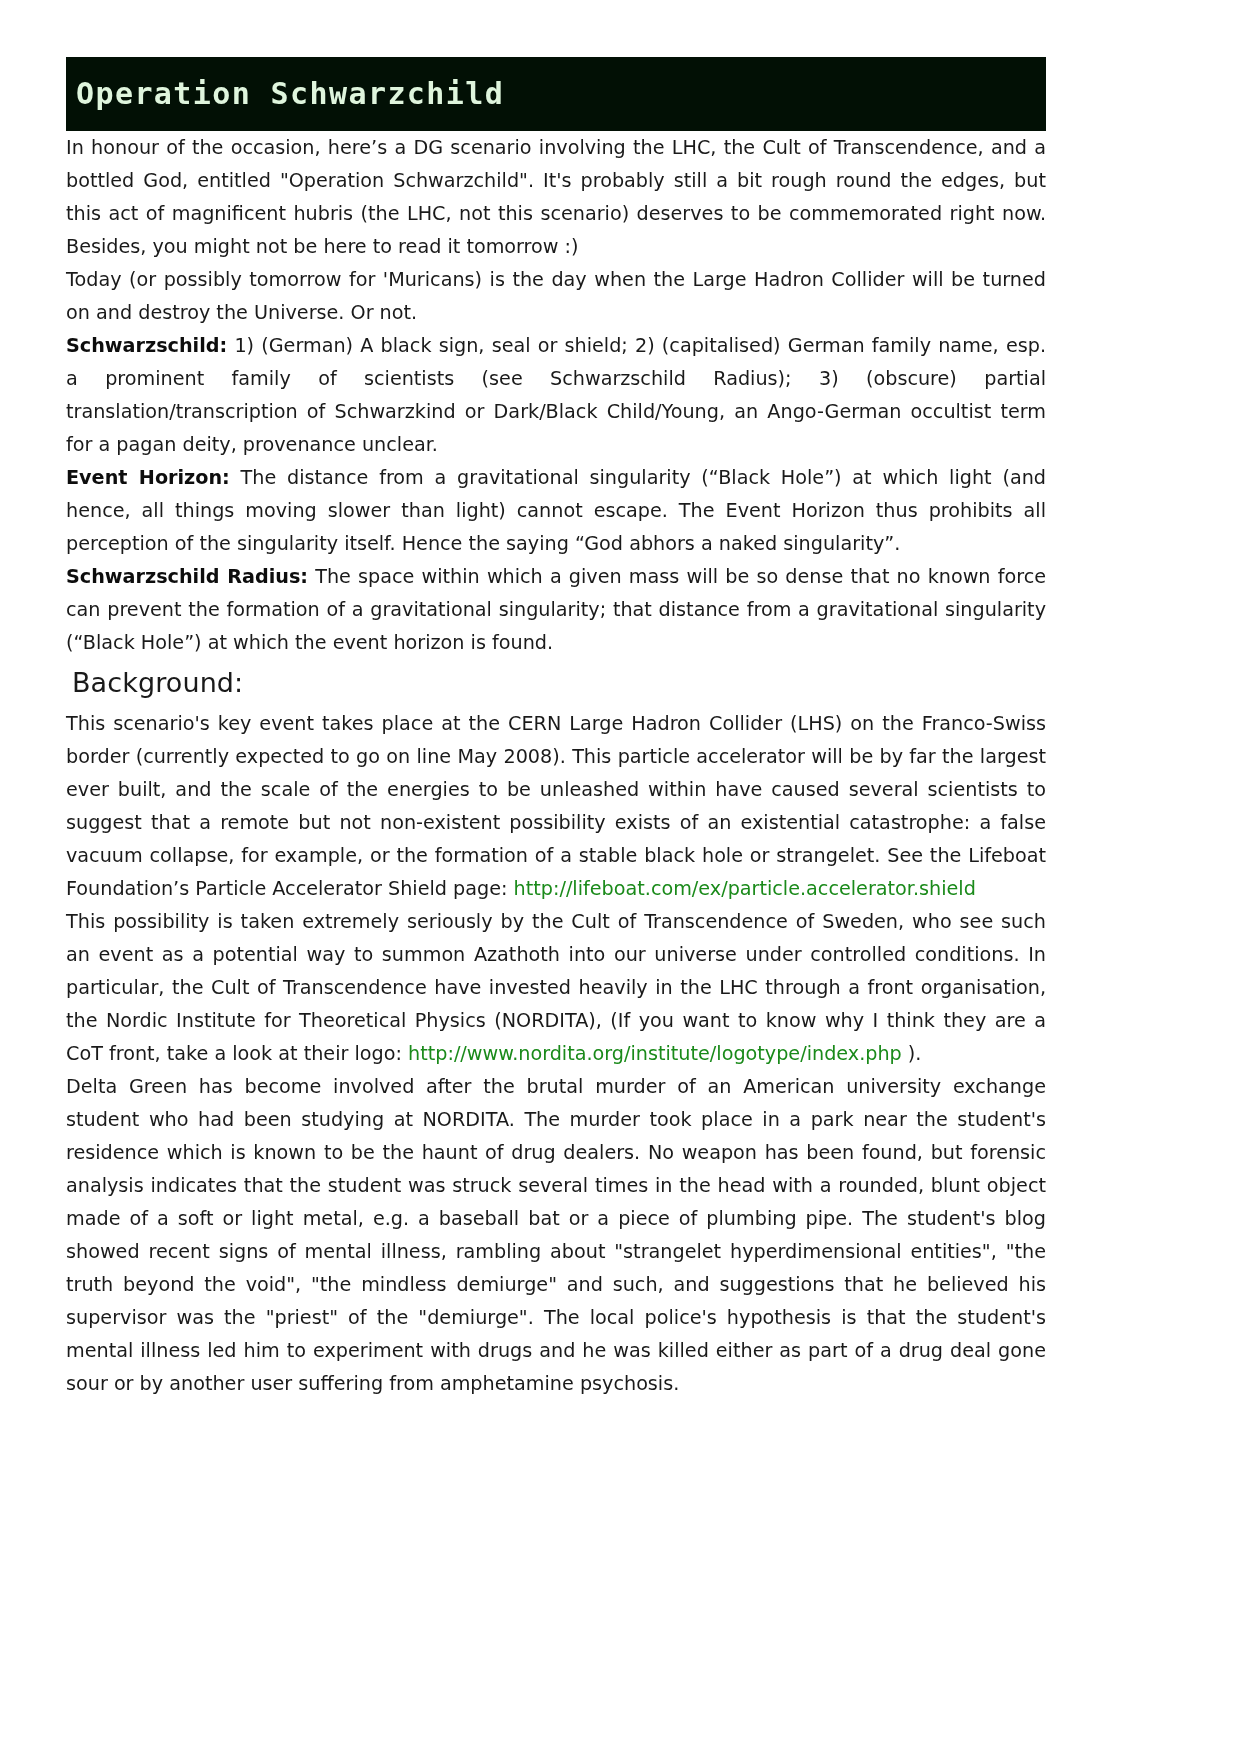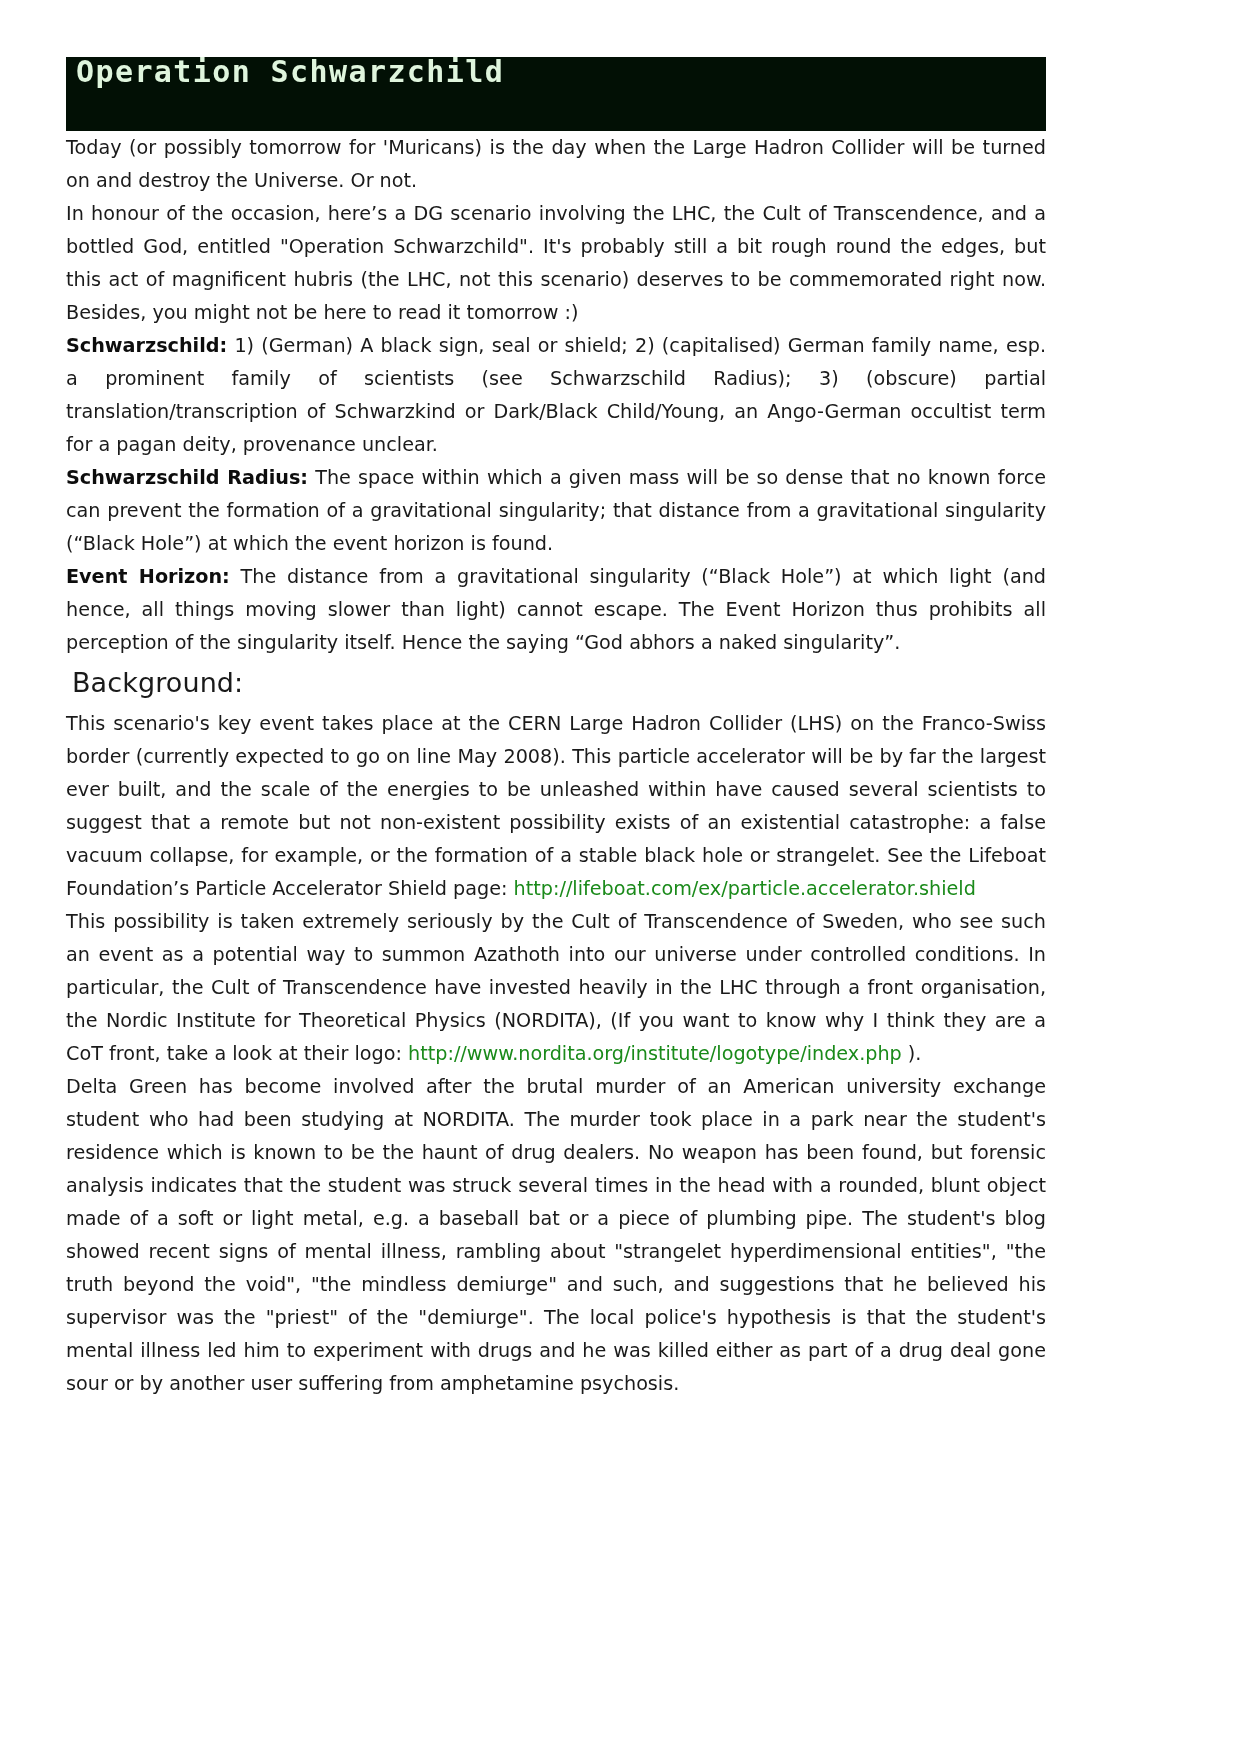--- a/index.html
+++ b/index.html
@@ -31,20 +31,21 @@
     width: 980px;
   }
 
   
   .title-banner {
     width: 980px;
     height: 74px;
     background: #021005;
     box-sizing: border-box;
     display: flex;
+    align-items: center;
     padding: 0 0 0 10px;
     margin: 0 0 0 0;
   }
   .title-text {
     font-family: "DejaVu Sans Mono", "Liberation Mono", monospace;
     font-size: 30px;
     font-weight: 700;
     letter-spacing: 1.4px;
     color: #dff5dd;
     line-height: 1;
@@ -93,34 +94,34 @@
 </head>
 <body>
 
 <div class="page">
   <div class="content">
 
     <div class="title-banner">
       <span class="title-text">Operation Schwarzchild</span>
     </div>
 
+    <p class="body-para para-gap-lg">In honour of the occasion, here’s a DG scenario involving the LHC, the Cult of Transcendence, and a bottled God, entitled "Operation Schwarzchild". It's probably still a bit rough round the edges, but this act of magnificent hubris (the LHC, not this scenario) deserves to be commemorated right now. Besides, you might not be here to read it tomorrow :)</p>
+
     <p class="body-para para-gap-lg">Today (or possibly tomorrow for 'Muricans) is the day when the Large Hadron Collider will be turned on and destroy the Universe. Or not.</p>
-
-    <p class="body-para para-gap-lg">In honour of the occasion, here’s a DG scenario involving the LHC, the Cult of Transcendence, and a bottled God, entitled "Operation Schwarzchild". It's probably still a bit rough round the edges, but this act of magnificent hubris (the LHC, not this scenario) deserves to be commemorated right now. Besides, you might not be here to read it tomorrow :)</p>
 
     <p class="body-para para-gap-lg">
       <b class="term">Schwarzschild:</b><span> 1) (German) A black sign, seal or shield; 2) (capitalised) German family name, esp. a prominent family of scientists (see Schwarzschild Radius); 3) (obscure) partial translation/transcription of Schwarzkind or Dark/Black Child/Young, an Ango-German occultist term for a pagan deity, provenance unclear.</span>
     </p>
 
     <p class="body-para para-gap-md">
-      <b class="term">Schwarzschild Radius:</b><span> The space within which a given mass will be so dense that no known force can prevent the formation of a gravitational singularity; that distance from a gravitational singularity (“Black Hole”) at which the event horizon is found.</span>
+      <b class="term">Event Horizon:</b><span> The distance from a gravitational singularity (“Black Hole”) at which light (and hence, all things moving slower than light) cannot escape. The Event Horizon thus prohibits all perception of the singularity itself. Hence the saying “God abhors a naked singularity”.</span>
     </p>
 
     <p class="body-para para-gap-md">
-      <b class="term">Event Horizon:</b><span> The distance from a gravitational singularity (“Black Hole”) at which light (and hence, all things moving slower than light) cannot escape. The Event Horizon thus prohibits all perception of the singularity itself. Hence the saying “God abhors a naked singularity”.</span>
+      <b class="term">Schwarzschild Radius:</b><span> The space within which a given mass will be so dense that no known force can prevent the formation of a gravitational singularity; that distance from a gravitational singularity (“Black Hole”) at which the event horizon is found.</span>
     </p>
 
     <h2 class="section-heading heading-gap">Background:</h2>
 
     <p class="body-para after-heading-gap">
       <span>This scenario's key event takes place at the CERN Large Hadron Collider (LHS) on the Franco-Swiss border (currently expected to go on line May 2008). This particle accelerator will be by far the largest ever built, and the scale of the energies to be unleashed within have caused several scientists to suggest that a remote but not non-existent possibility exists of an existential catastrophe: a false vacuum collapse, for example, or the formation of a stable black hole or strangelet. See the Lifeboat Foundation’s Particle Accelerator Shield page: </span><a class="ext-link" href="#">http://lifeboat.com/ex/particle.accelerator.shield</a><span></span>
     </p>
 
     <p class="body-para para-gap-lg">
       <span>This possibility is taken extremely seriously by the Cult of Transcendence of Sweden, who see such an event as a potential way to summon Azathoth into our universe under controlled conditions. In particular, the Cult of Transcendence have invested heavily in the LHC through a front organisation, the Nordic Institute for Theoretical Physics (NORDITA), (If you want to know why I think they are a CoT front, take a look at their logo: </span><a class="ext-link" href="#">http://www.nordita.org/institute/logotype/index.php</a><span> ).</span>

